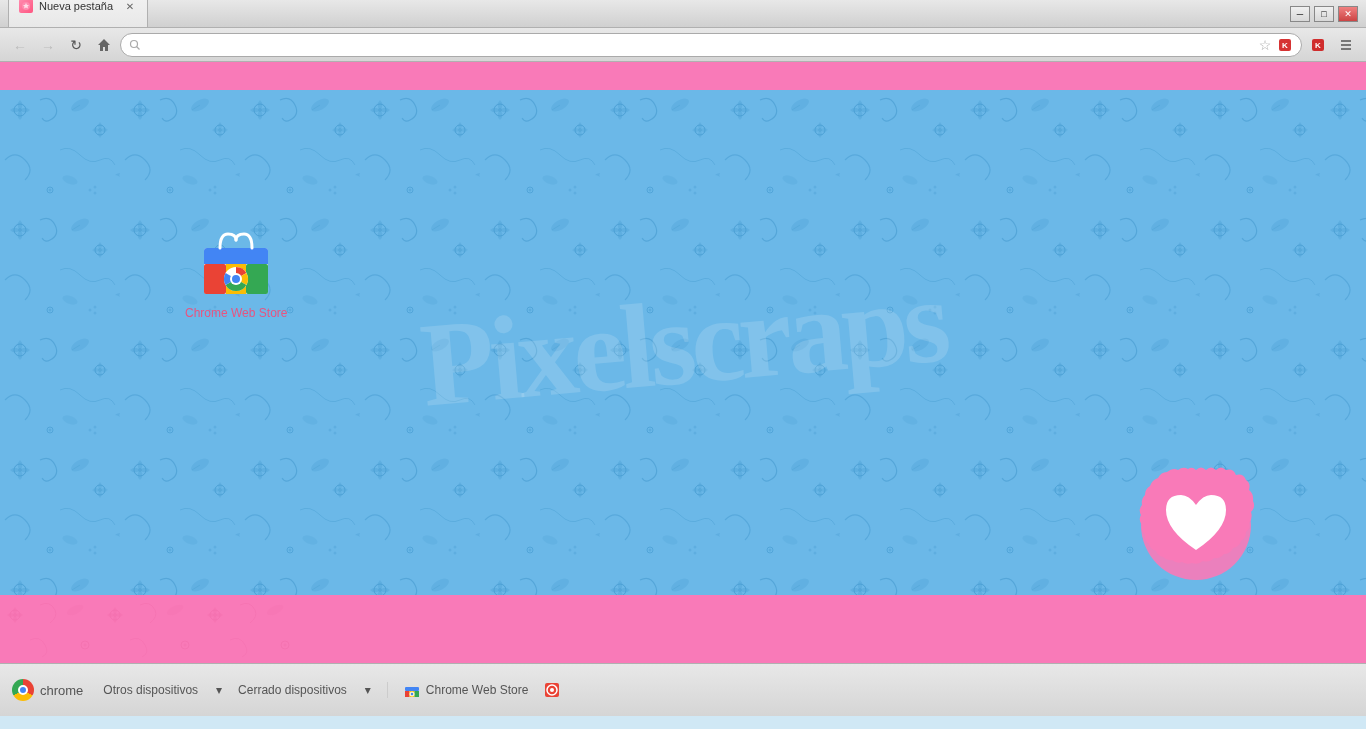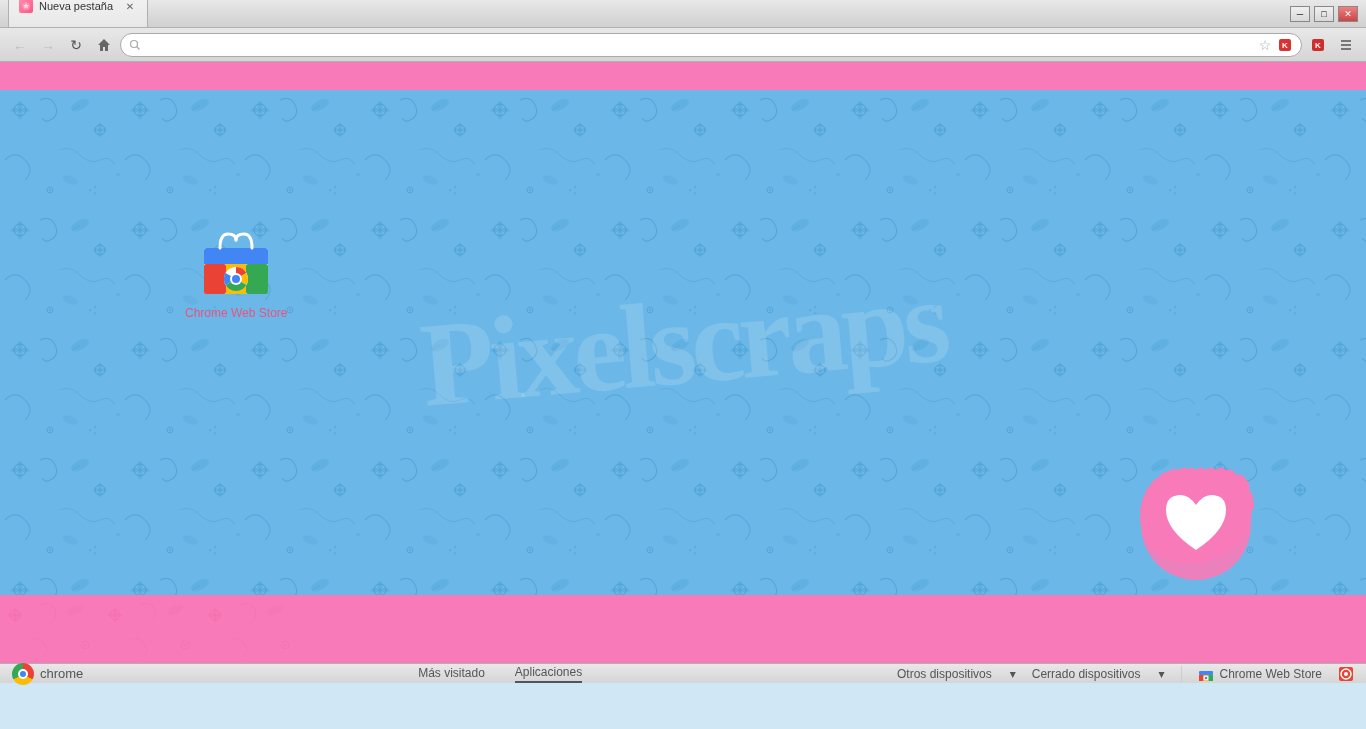--- a/index.html
+++ b/index.html
@@ -213,21 +213,21 @@
 
     
     .pink-floral {
       position: absolute;
       inset: 0;
       opacity: 0.3;
     }
 
     
     .taskbar {
-      height: 20px;
+      height: 53px;
       background: linear-gradient(to bottom, #e8e8e8, #d5d5d5);
       border-top: 1px solid #b0b0b0;
       display: flex;
       align-items: center;
       padding: 0 12px;
       gap: 0;
     }
     .chrome-logo {
       display: flex;
       align-items: center;
@@ -475,24 +475,20 @@
 </div>
 
 <div class="taskbar">
   <div class="chrome-logo">
     <div class="chrome-circle">
       <div class="chrome-inner"></div>
     </div>
     <span class="chrome-text">chrome</span>
   </div>
 
-  <div class="taskbar-nav">
-    <span class="taskbar-link">Más visitado</span>
-    <span class="taskbar-link active">Aplicaciones</span>
-  </div>
 
   <div class="taskbar-right">
     <div class="taskbar-right-item">
       <span>Otros dispositivos</span>
       <span>▾</span>
     </div>
     <div class="taskbar-right-item">
       <span>Cerrado dispositivos</span>
       <span>▾</span>
     </div>

